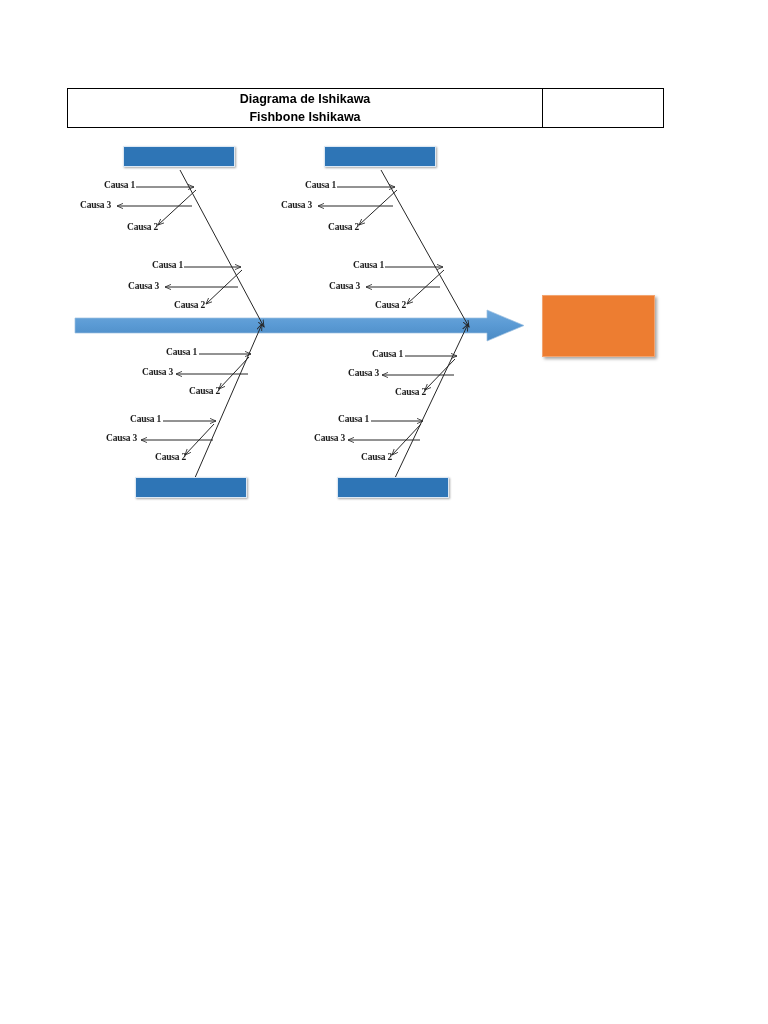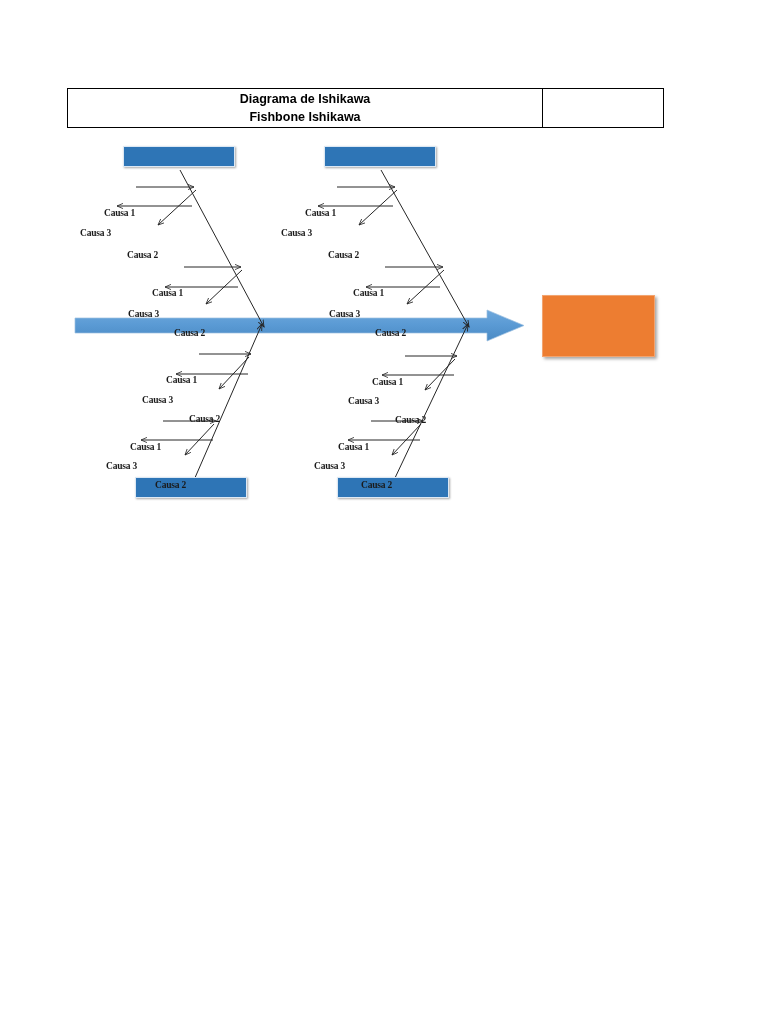--- a/index.html
+++ b/index.html
@@ -74,21 +74,20 @@
 
   
   .cause-label {
     position: absolute;
     font-family: "Liberation Serif", serif;
     font-weight: bold;
     font-size: 9.5px;
     color: #1a1a1a;
     white-space: nowrap;
     letter-spacing: -0.2px;
-    margin-top: 28px;
   }
 </style>
 </head>
 <body>
 
 <table class="header-table">
   <tbody>
       <tr>
     <td class="header-title-cell">
       <span class="header-title-line">Diagrama de Ishikawa</span>

